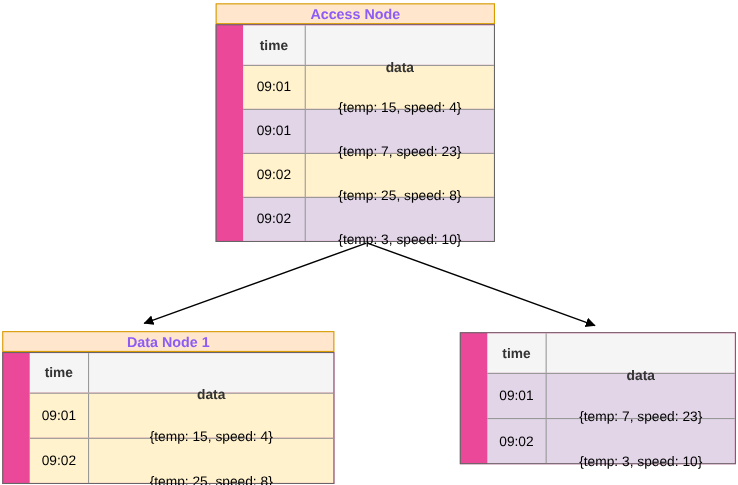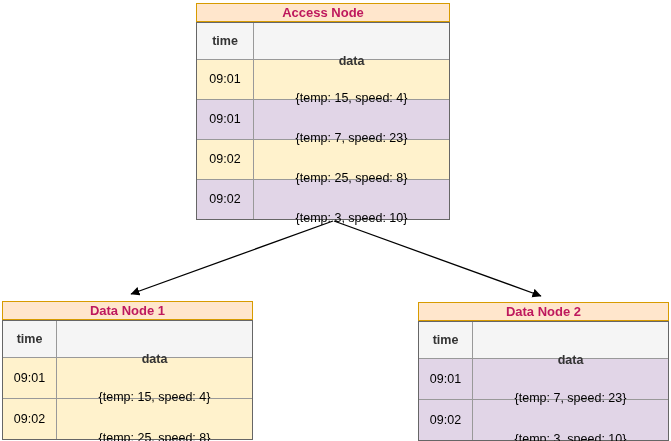--- a/index.html
+++ b/index.html
@@ -23,32 +23,33 @@
   }
   .node {
     position: absolute;
     box-sizing: border-box;
   }
   .node-title {
     box-sizing: border-box;
     height: 19px;
     border: 1px solid var(--title-border, #d79b00);
     background: var(--title-fill, #ffe6cc);
-    color: #be185d;
+    color: #8b5cf6;
     font-size: 13px;
     font-weight: bold;
     display: flex;
     align-items: center;
     justify-content: center;
     line-height: 1;
   }
   .tbody-box {
     box-sizing: border-box;
     border: 1px solid var(--outer-border, #666666);
     background: #ec4899;
+    padding-left: 24px;
   }
   .row {
     display: flex;
     height: 39px;
     border-top: 1px solid var(--inner-border, #999999);
   }
   .node-sm .rows .row { height: 40px; }
   .row.header {
     border-top: none;
     background: var(--header-fill, #f5f5f5);
@@ -112,42 +113,41 @@
             <div class="cell data">{temp: 25, speed: 8}</div>
           </div>
           <div class="row fill-purple">
             <div class="cell time">09:02</div>
             <div class="cell data">{temp: 3, speed: 10}</div>
           </div>
         </div>
     </div>
   </div>
 
-  <div class="node node-sm" style="left:2px; top:301px; width:251px;">
+  <div class="node node-sm" style="left:2px; top:301px; width:302px;">
     <div class="node-title">Data Node 1</div>
     <div class="tbody-box">
       <div class="row header">
         <div class="cell time">time</div>
         <div class="cell data">data</div>
       </div>
       <div class="rows">
           <div class="row fill-yellow">
             <div class="cell time">09:01</div>
             <div class="cell data">{temp: 15, speed: 4}</div>
           </div>
           <div class="row fill-yellow">
             <div class="cell time">09:02</div>
             <div class="cell data">{temp: 25, speed: 8}</div>
           </div>
         </div>
     </div>
   </div>
 
   <div class="node node-sm" style="left:418px; top:302px; width:251px;">
-    <div class="node-title">Data Node 2</div>
     <div class="tbody-box">
       <div class="row header">
         <div class="cell time">time</div>
         <div class="cell data">data</div>
       </div>
       <div class="rows">
           <div class="row fill-purple">
             <div class="cell time">09:01</div>
             <div class="cell data">{temp: 7, speed: 23}</div>
           </div>

